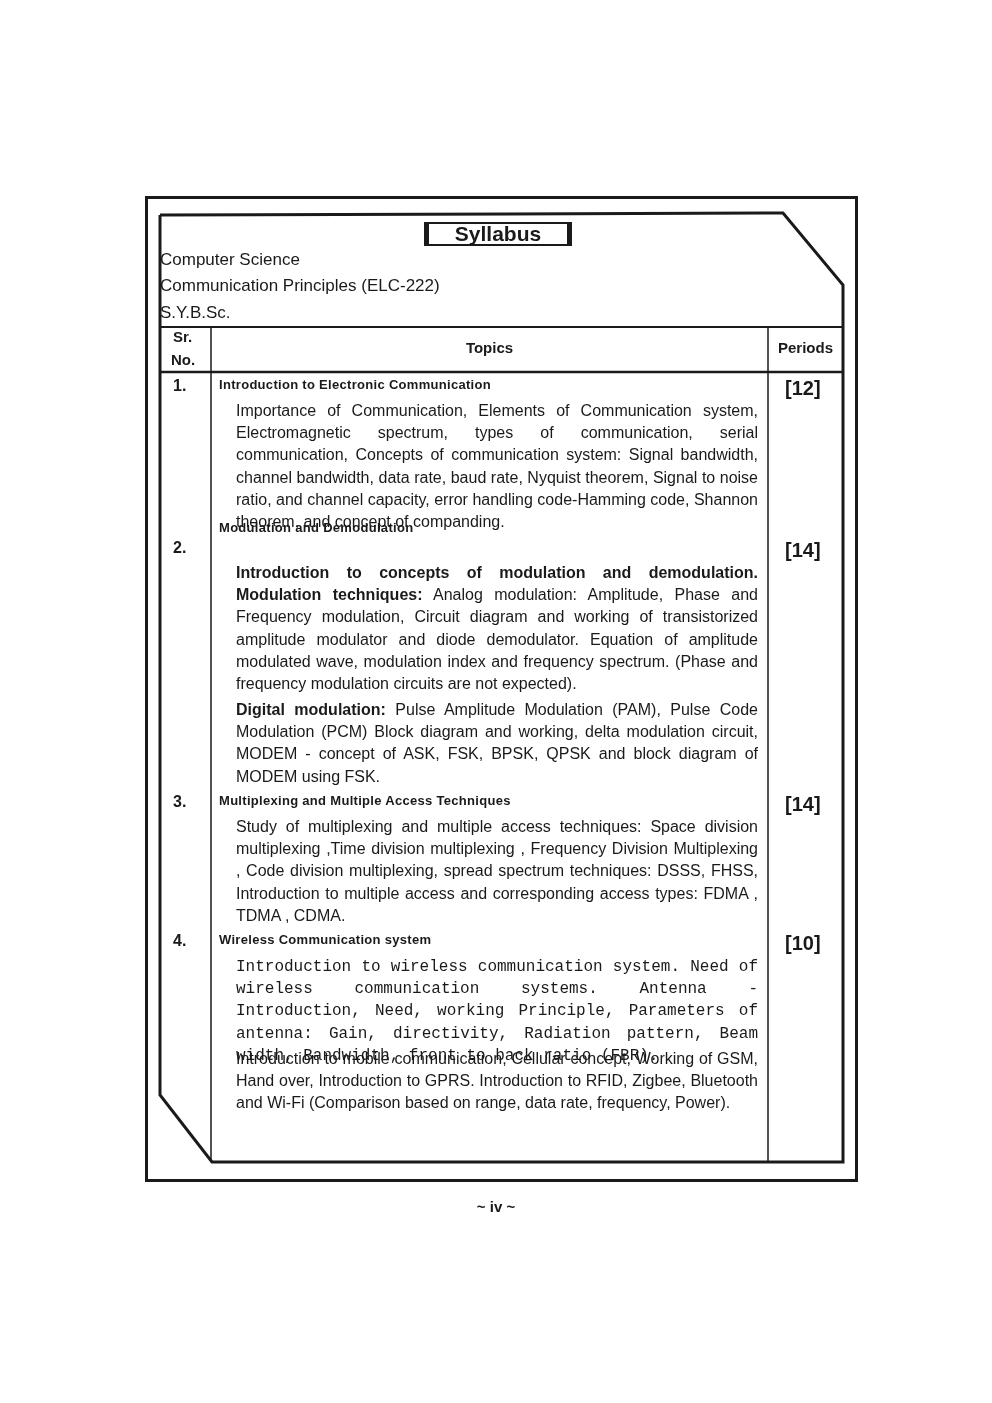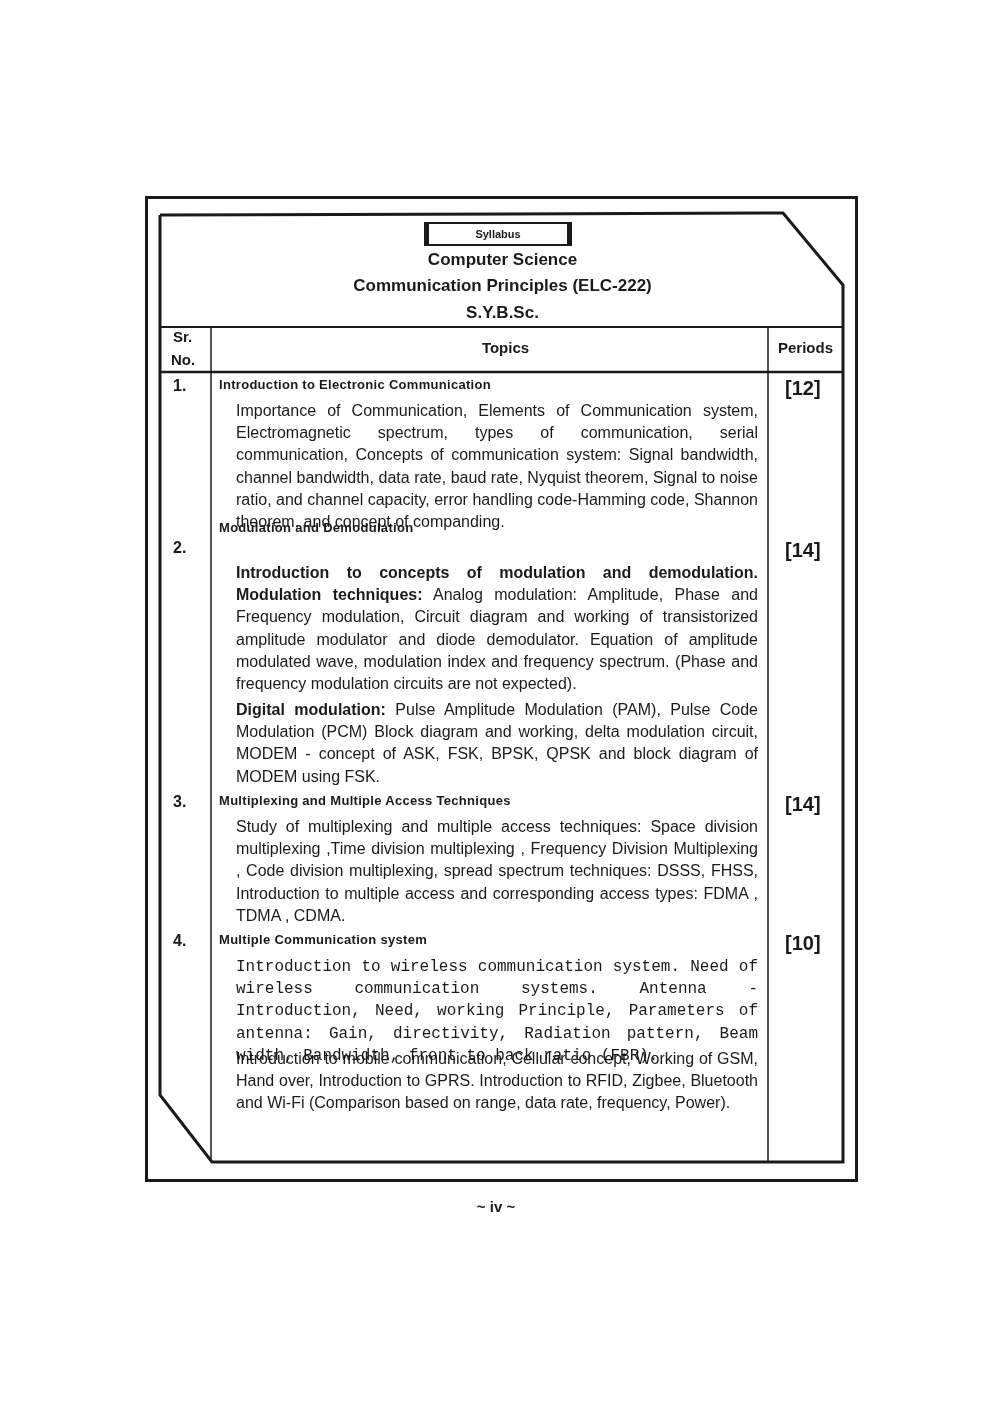--- a/index.html
+++ b/index.html
@@ -1,20 +1,20 @@
 <!DOCTYPE html>
 <html><head>
 <meta charset="utf-8">
 <style>
   html, body { margin: 0; padding: 0; background: #ffffff; }
   body { width: 992px; height: 1403px; position: relative; font-family: "Liberation Sans", sans-serif; color: #1a1a1a; }
   .outer-frame { position: absolute; left: 145px; top: 196px; width: 713px; height: 986px; border: 3px solid #1a1a1a; box-sizing: border-box; }
   .inner-shape { position: absolute; left: 0; top: 0; }
-  .syllabus-box { position: absolute; left: 424px; top: 222px; width: 148px; height: 24px; border: 2px solid #1a1a1a; border-left-width: 5px; border-right-width: 5px; box-sizing: border-box; font-weight: bold; font-size: 11px; line-height: 20px; text-align: center; }
-  .h-line { position: absolute; font-weight: bold; font-size: 17px; left: 160px; width: 685px; text-align: center; }
+  .syllabus-box { position: absolute; left: 424px; top: 222px; width: 148px; height: 24px; border: 2px solid #1a1a1a; border-left-width: 5px; border-right-width: 5px; box-sizing: border-box; font-weight: bold; font-size: 21px; line-height: 20px; text-align: center; }
+  .h-line { position: absolute; font-weight: normal; font-size: 17px; left: 160px; width: 685px; }
   .col-head { position: absolute; font-weight: bold; font-size: 15px; }
   .row-no { position: absolute; left: 173px; font-weight: bold; font-size: 16px; }
   .row-title { position: absolute; left: 219px; font-weight: bold; font-size: 13px; letter-spacing: 0.3px; }
   .row-period { position: absolute; left: 785px; width: 30px; font-weight: bold; font-size: 20px; }
   .para { position: absolute; left: 236px; width: 522px; font-size: 16px; line-height: 22.2px; text-align: justify; text-align-last: left; }
   .para b { font-weight: bold; }
   .footer { position: absolute; left: 0; width: 992px; top: 1198px; text-align: center; font-weight: bold; font-size: 15px; }
 </style>
 </head>
 <body>
@@ -32,38 +32,38 @@
   <line x1="768" y1="327" x2="768" y2="1162" stroke="#1a1a1a" stroke-width="1.5"></line>
 </svg>
 
 <div class="syllabus-box">Syllabus</div>
 <div class="h-line" style="top:250px;">Computer Science</div>
 <div class="h-line" style="top:276px;">Communication Principles  (ELC-222)</div>
 <div class="h-line" style="top:303px;">S.Y.B.Sc.</div>
 
 <div class="col-head" style="left:173px; top:328px;">Sr.</div>
 <div class="col-head" style="left:171px; top:351px;text-align:right;">No.</div>
-<div class="col-head" style="left:211px; width:557px; text-align:center; top:339px;padding-left:16px;">Topics</div>
+<div class="col-head" style="left:211px; width:557px; text-align:center; top:339px;">Topics</div>
 <div class="col-head" style="left:768px; width:75px; text-align:center; top:339px;">Periods</div>
 
 <div class="row-no" style="top:377px;">1.</div>
 <div class="row-title" style="top:377px;">Introduction to Electronic Communication</div>
 <div class="row-period" style="top:377px;">[12]</div>
 <div class="para" style="top:400px;"><span>Importance of Communication, Elements of Communication system, Electromagnetic spectrum, types of communication, serial communication, Concepts of communication system: Signal bandwidth, channel bandwidth, data rate, baud rate, Nyquist theorem, Signal to noise ratio, and channel capacity, error handling code-Hamming code, Shannon theorem, and concept of companding.</span></div>
 
 <div class="row-no" style="top:539px;">2.</div>
 <div class="row-title" style="top:520px;text-align:center;">Modulation and Demodulation</div>
 <div class="row-period" style="top:539px;">[14]</div>
 <div class="para" style="top:562px;"><b>Introduction to concepts of modulation and demodulation. Modulation techniques:</b><span> Analog modulation: Amplitude, Phase and Frequency modulation, Circuit diagram and working of transistorized amplitude modulator and diode demodulator. Equation of amplitude modulated wave, modulation index and frequency spectrum. (Phase and frequency modulation circuits are not expected).</span></div>
 <div class="para" style="top:699px;"><b>Digital modulation:</b><span> Pulse Amplitude Modulation (PAM), Pulse Code Modulation (PCM) Block diagram and working, delta modulation circuit, MODEM - concept of ASK, FSK, BPSK, QPSK and block diagram of MODEM using FSK.</span></div>
 
 <div class="row-no" style="top:793px;">3.</div>
 <div class="row-title" style="top:793px;">Multiplexing and Multiple Access Techniques</div>
 <div class="row-period" style="top:793px;">[14]</div>
 <div class="para" style="top:816px;"><span>Study of multiplexing and multiple access techniques: Space division multiplexing ,Time division multiplexing , Frequency Division Multiplexing , Code division multiplexing, spread spectrum techniques: DSSS, FHSS, Introduction to multiple access and corresponding access types: FDMA , TDMA , CDMA.</span></div>
 
 <div class="row-no" style="top:932px;">4.</div>
-<div class="row-title" style="top:932px;">Multiple Communication system</div>
+<div class="row-title" style="top:932px;">Wireless Communication system</div>
 <div class="row-period" style="top:932px;">[10]</div>
 <div class="para" style="top:956px;font-family:Liberation Mono, monospace;"><span>Introduction to wireless communication system. Need of wireless communication systems. Antenna - Introduction, Need, working Principle, Parameters of antenna: Gain, directivity, Radiation pattern, Beam width, Bandwidth, front to back ratio (FBR).</span></div>
 <div class="para" style="top:1048px;"><span>Introduction to mobile communication, Cellular concept, Working of GSM, Hand over, Introduction to GPRS. Introduction to RFID, Zigbee, Bluetooth and Wi-Fi (Comparison based on range, data rate, frequency, Power).</span></div>
 
 <div class="footer">~ iv ~</div>
 
 </body></html>

